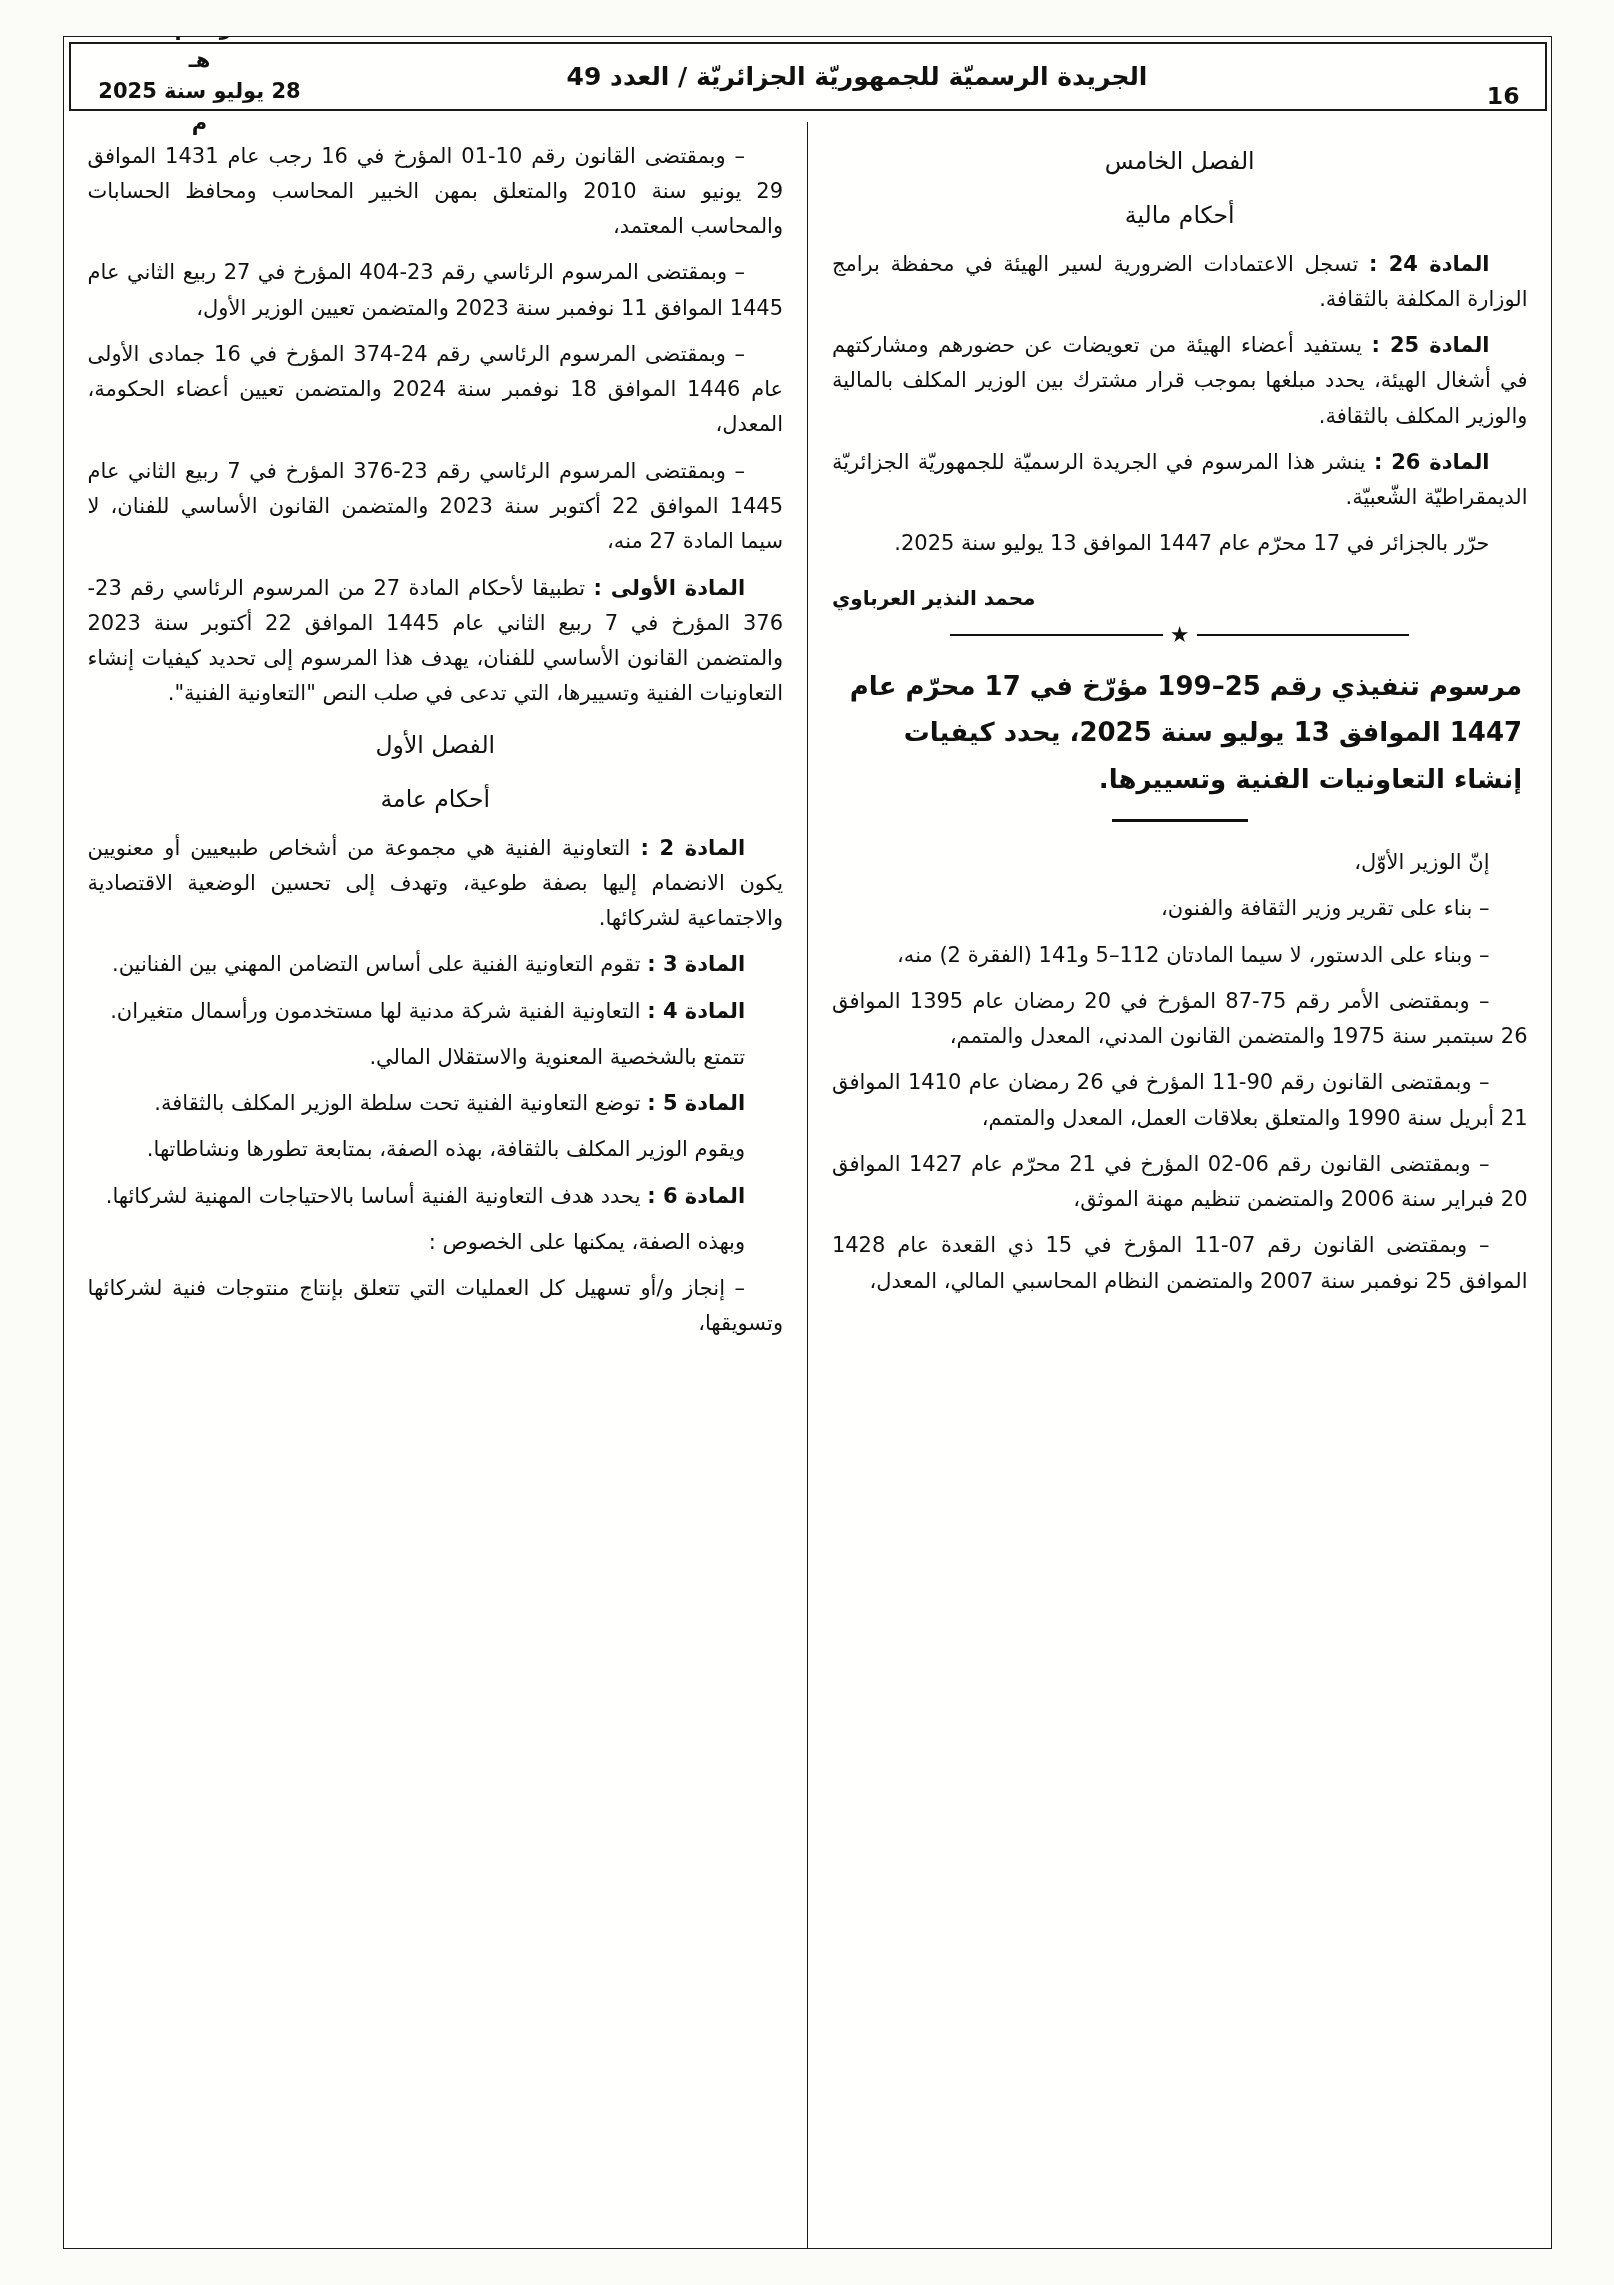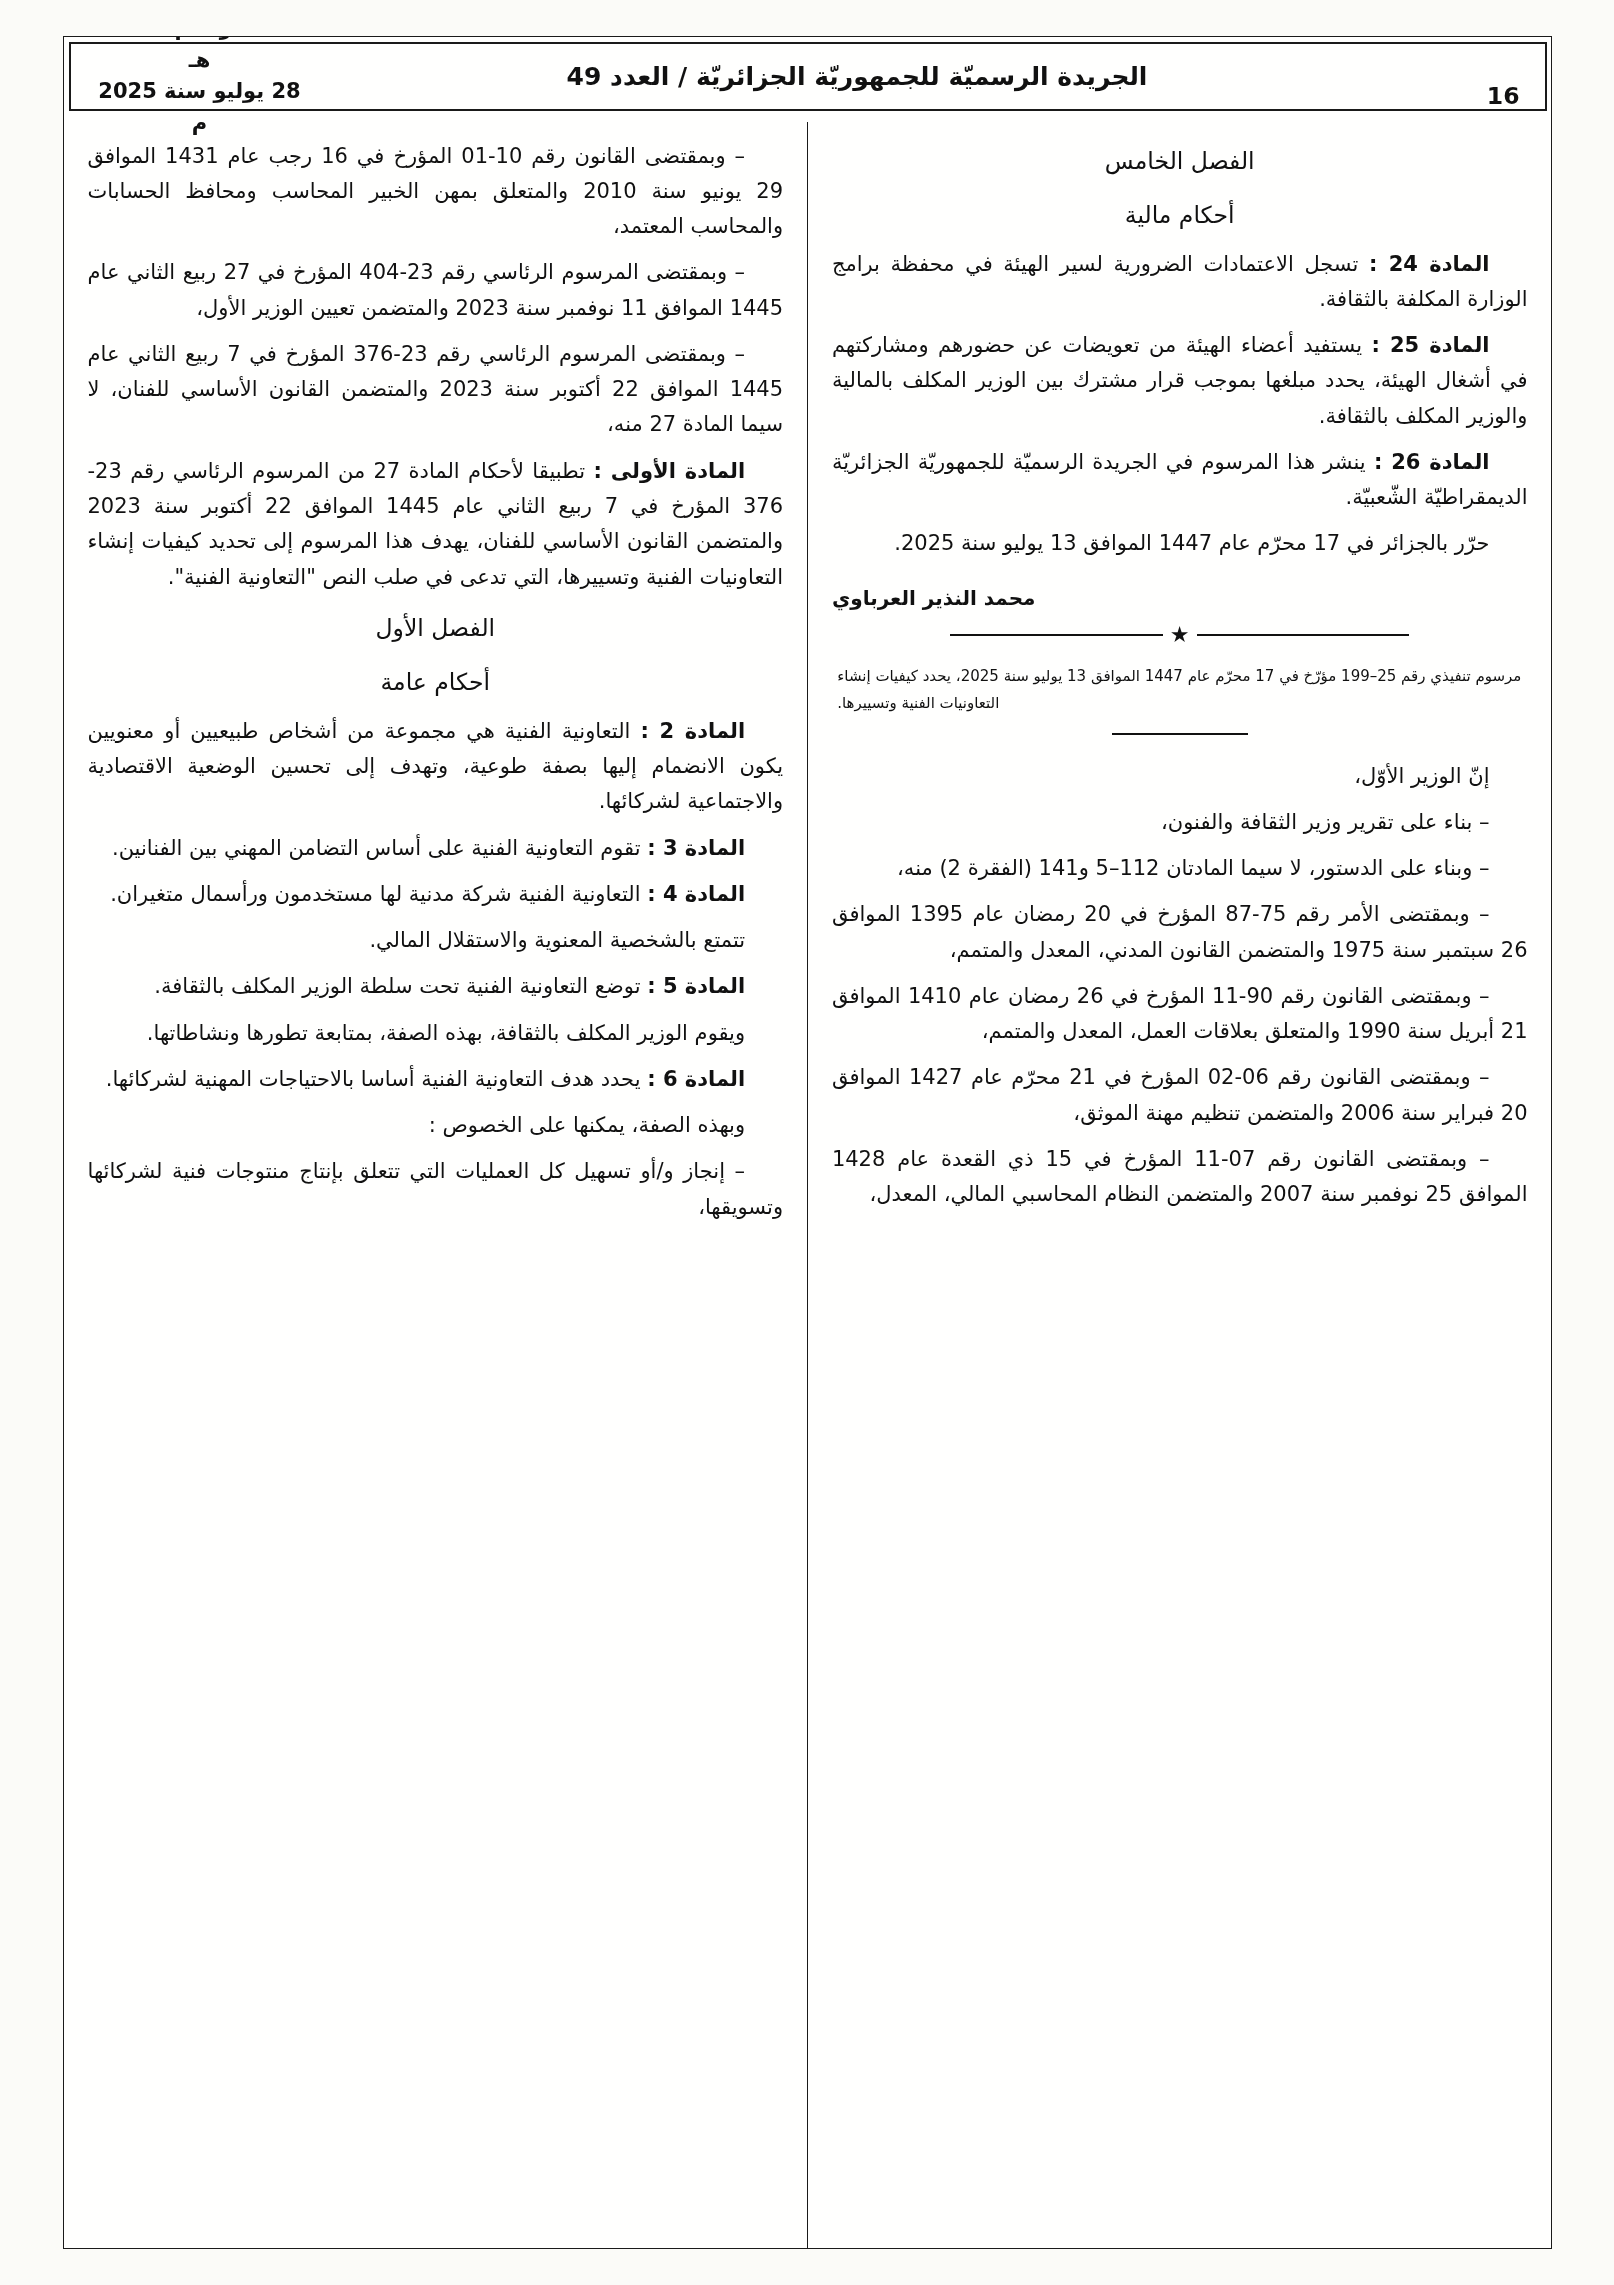--- a/index.html
+++ b/index.html
@@ -69,24 +69,24 @@
   }
   .star-divider {
     display:flex;
     align-items:center;
     width:66%;
     margin:9px auto 16.3px;
   }
   .star-divider .sline { flex:1; height:1.8px; background:#111; }
   .star-divider .star { margin:0 7.2px; font-size:22px; line-height:1; }
   .decree-title {
-    font-weight:normal;
-    font-size:15px;
+    font-weight:bold;
+    font-size:26px;
     line-height:1.8;
-    text-align:left;
+    text-align:right;
     margin:12.7px 5.4px 16.3px;
   }
   .short-divider {
     width:136px;
     height:2.3px;
     background:#111;
     margin:16.3px auto 23.5px;
   }
 </style>
 </head>
@@ -122,20 +122,21 @@
         <p class="para">– وبناء على الدستور، لا سيما المادتان 112–5 و141 (الفقرة 2) منه،</p>
         <p class="para">– وبمقتضى الأمر رقم 75-87 المؤرخ في 20 رمضان عام 1395 الموافق 26 سبتمبر سنة 1975 والمتضمن القانون المدني، المعدل والمتمم،</p>
         <p class="para">– وبمقتضى القانون رقم 90-11 المؤرخ في 26 رمضان عام 1410 الموافق 21 أبريل سنة 1990 والمتعلق بعلاقات العمل، المعدل والمتمم،</p>
         <p class="para">– وبمقتضى القانون رقم 06-02 المؤرخ في 21 محرّم عام 1427 الموافق 20 فبراير سنة 2006 والمتضمن تنظيم مهنة الموثق،</p>
         <p class="para">– وبمقتضى القانون رقم 07-11 المؤرخ في 15 ذي القعدة عام 1428 الموافق 25 نوفمبر سنة 2007 والمتضمن النظام المحاسبي المالي، المعدل،</p>
       </div>
     <div class="divider"></div>
     <div class="col" id="col-left">
         <p class="para">– وبمقتضى القانون رقم 10-01 المؤرخ في 16 رجب عام 1431 الموافق 29 يونيو سنة 2010 والمتعلق بمهن الخبير المحاسب ومحافظ الحسابات والمحاسب المعتمد،</p>
         <p class="para">– وبمقتضى المرسوم الرئاسي رقم 23-404 المؤرخ في 27 ربيع الثاني عام 1445 الموافق 11 نوفمبر سنة 2023 والمتضمن تعيين الوزير الأول،</p>
+        <p class="para">– وبمقتضى المرسوم الرئاسي رقم 24-374 المؤرخ في 16 جمادى الأولى عام 1446 الموافق 18 نوفمبر سنة 2024 والمتضمن تعيين أعضاء الحكومة، المعدل،</p>
         <p class="para">– وبمقتضى المرسوم الرئاسي رقم 23-376 المؤرخ في 7 ربيع الثاني عام 1445 الموافق 22 أكتوبر سنة 2023 والمتضمن القانون الأساسي للفنان، لا سيما المادة 27 منه،</p>
         <p class="para"><span class="lead">المادة الأولى :</span> <span>تطبيقا لأحكام المادة 27 من المرسوم الرئاسي رقم 23-376 المؤرخ في 7 ربيع الثاني عام 1445 الموافق 22 أكتوبر سنة 2023 والمتضمن القانون الأساسي للفنان، يهدف هذا المرسوم إلى تحديد كيفيات إنشاء التعاونيات الفنية وتسييرها، التي تدعى في صلب النص "التعاونية الفنية".</span></p>
         <h3 class="heading">الفصل الأول</h3>
         <h3 class="heading">أحكام عامة</h3>
         <p class="para"><span class="lead">المادة 2 :</span> <span>التعاونية الفنية هي مجموعة من أشخاص طبيعيين أو معنويين يكون الانضمام إليها بصفة طوعية، وتهدف إلى تحسين الوضعية الاقتصادية والاجتماعية لشركائها.</span></p>
         <p class="para"><span class="lead">المادة 3 :</span> <span>تقوم التعاونية الفنية على أساس التضامن المهني بين الفنانين.</span></p>
         <p class="para"><span class="lead">المادة 4 :</span> <span>التعاونية الفنية شركة مدنية لها مستخدمون ورأسمال متغيران.</span></p>
         <p class="para">تتمتع بالشخصية المعنوية والاستقلال المالي.</p>
         <p class="para"><span class="lead">المادة 5 :</span> <span>توضع التعاونية الفنية تحت سلطة الوزير المكلف بالثقافة.</span></p>
         <p class="para">ويقوم الوزير المكلف بالثقافة، بهذه الصفة، بمتابعة تطورها ونشاطاتها.</p>

